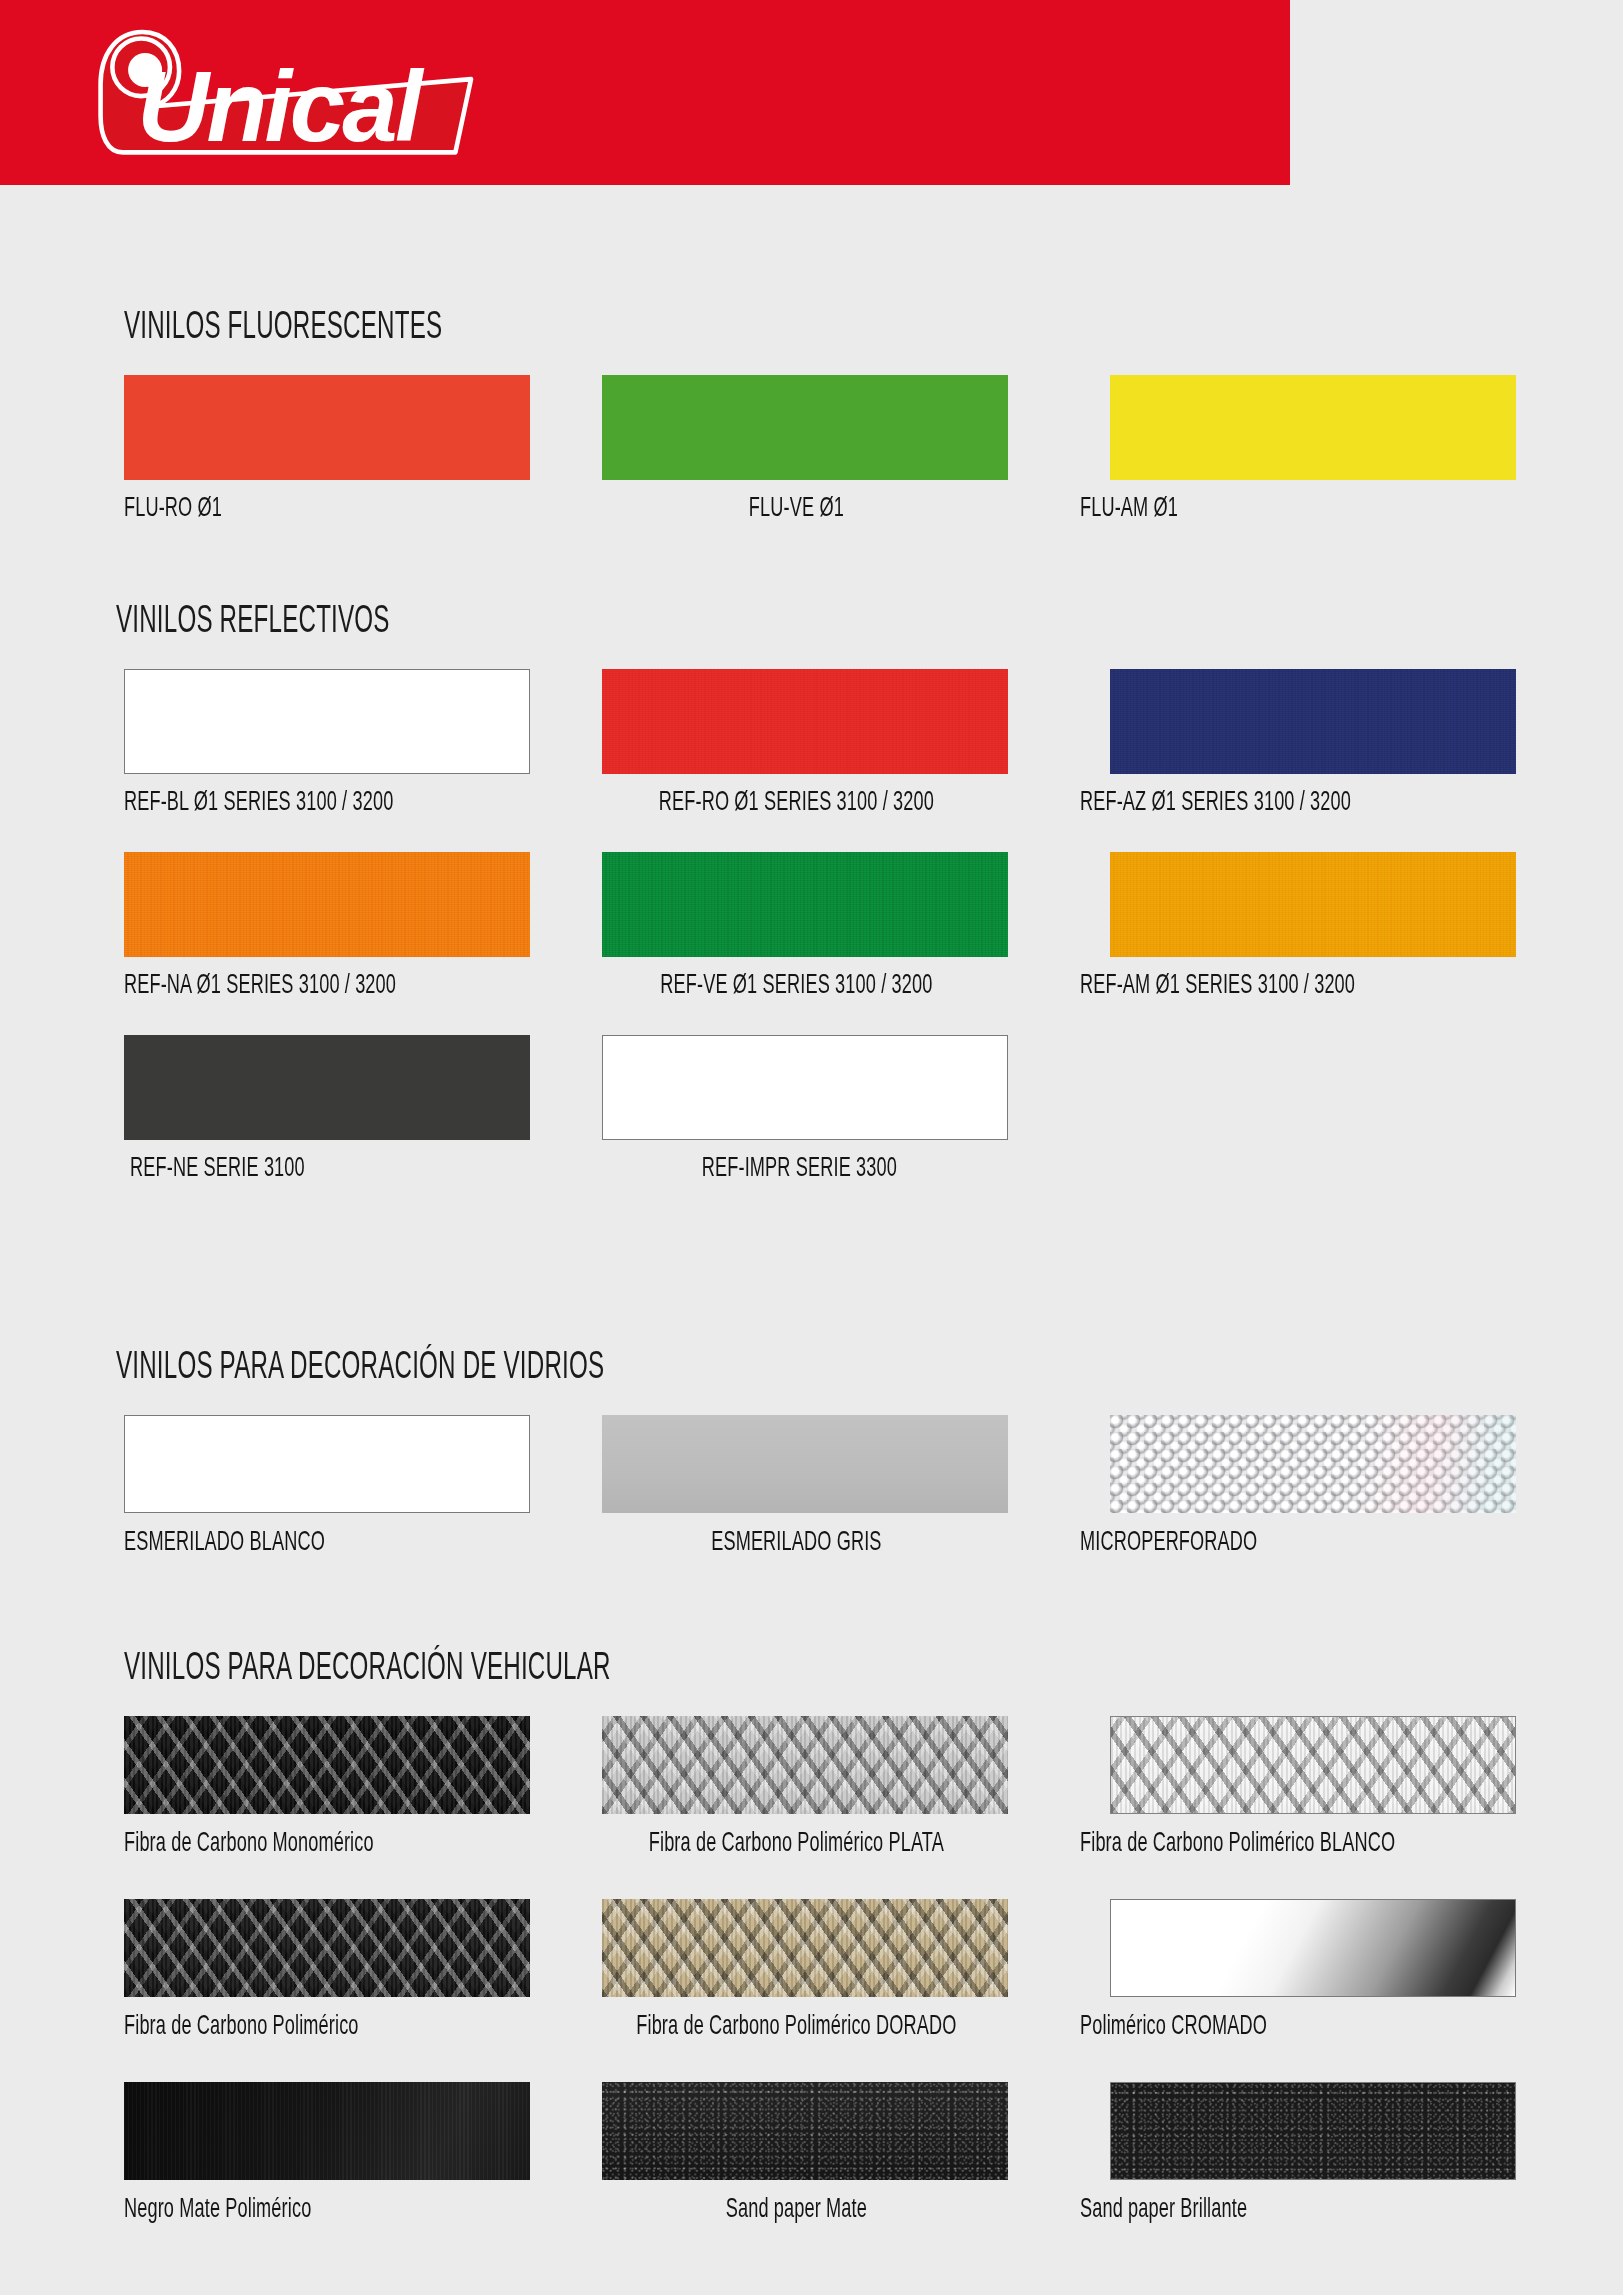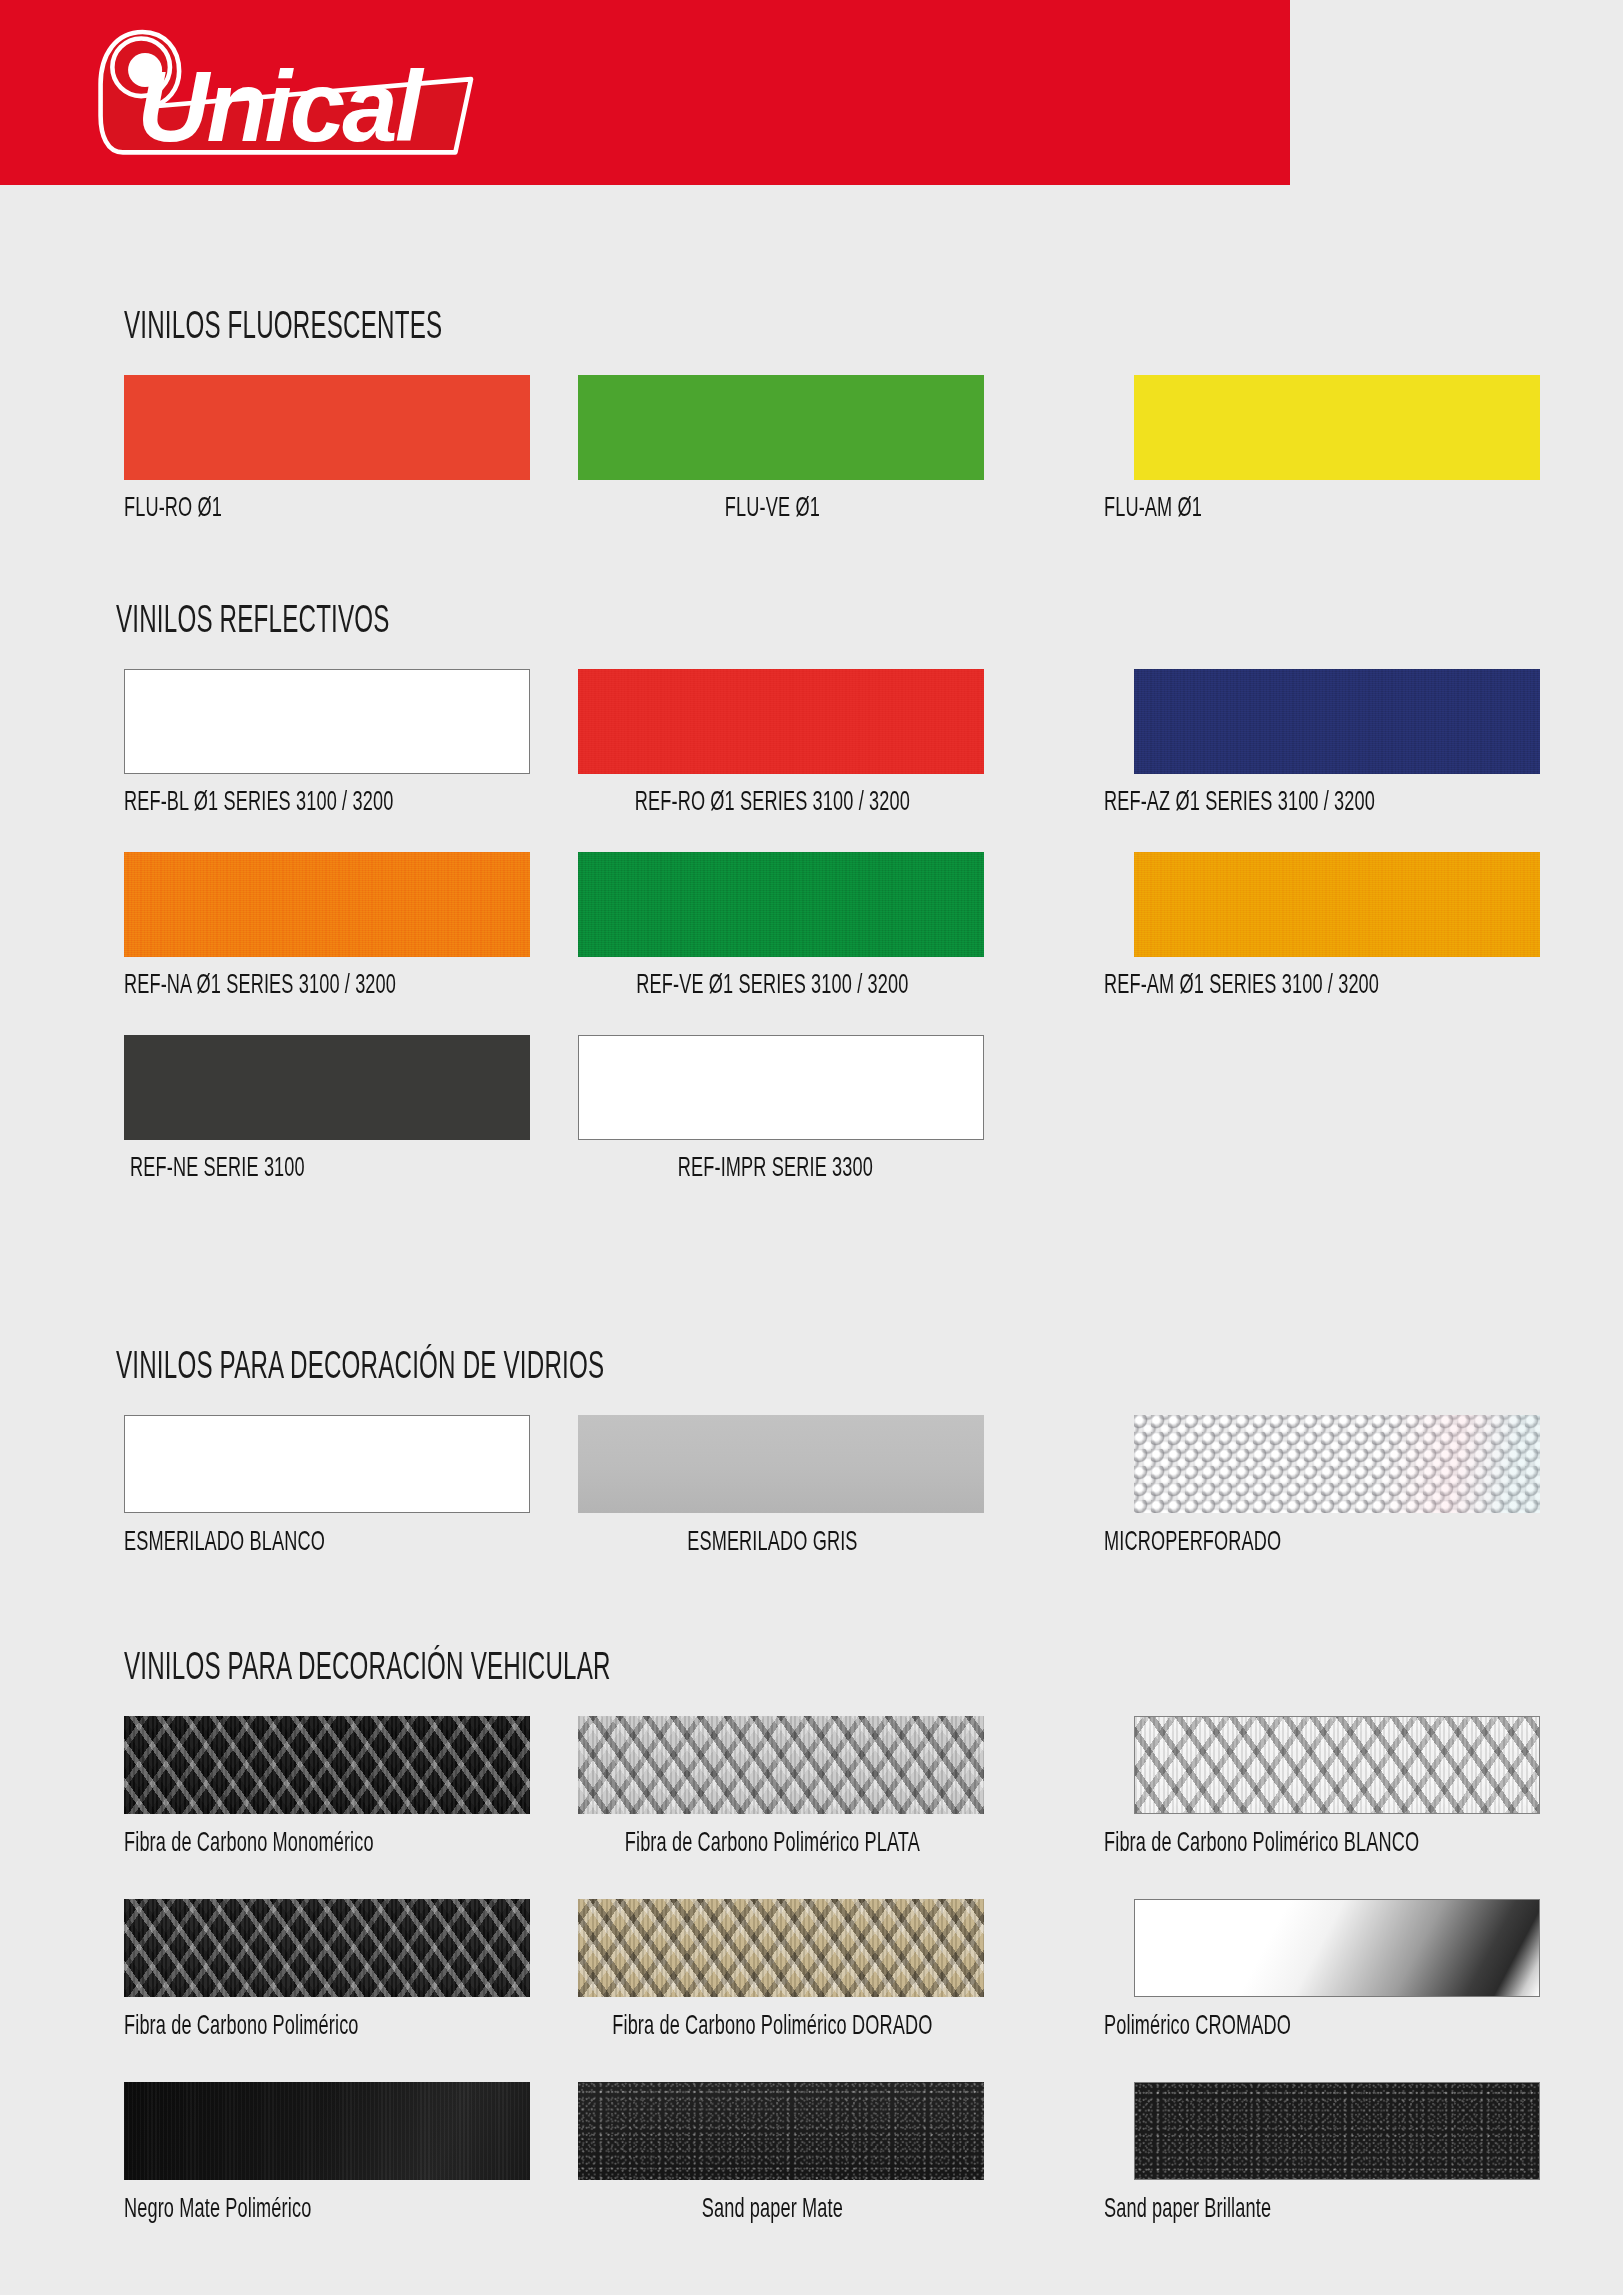--- a/index.html
+++ b/index.html
@@ -41,22 +41,22 @@
     color:#1b1b1b;
     transform:scaleX(0.62);
     transform-origin:left center;
     white-space:nowrap;
   }
 
   
   .row{ position:absolute; left:0; width:1623px; height:183px; }
   .cell{ position:absolute; top:0; width:352px; }
   .cell.c1{ left:124px; }
-  .cell.c2{ left:578px;text-align:center; }
-  .cell.c3{ left:1104px;padding-left:30px; }
+  .cell.c2{ left:602px;text-align:center; }
+  .cell.c3{ left:1080px;padding-left:30px; }
 
   .swatch{
     position:relative;
     width:406px; height:105px;
     overflow:hidden;
   }
   .swatch.bordered{ border:1.3px solid #7a7a7a; }
 
   .swatch-label{
     position:absolute;

